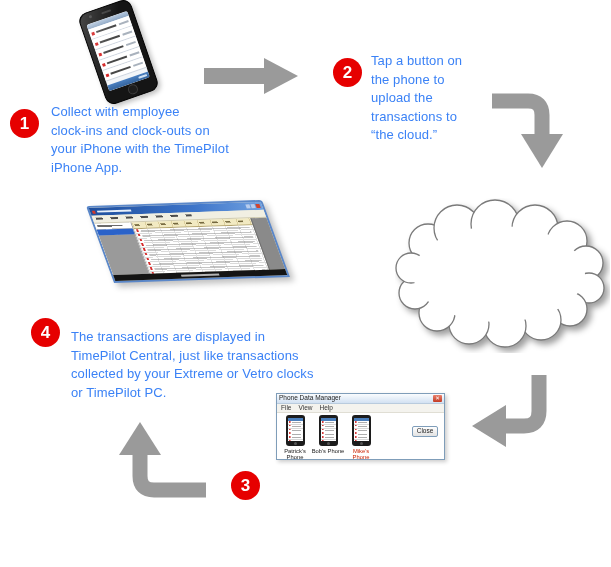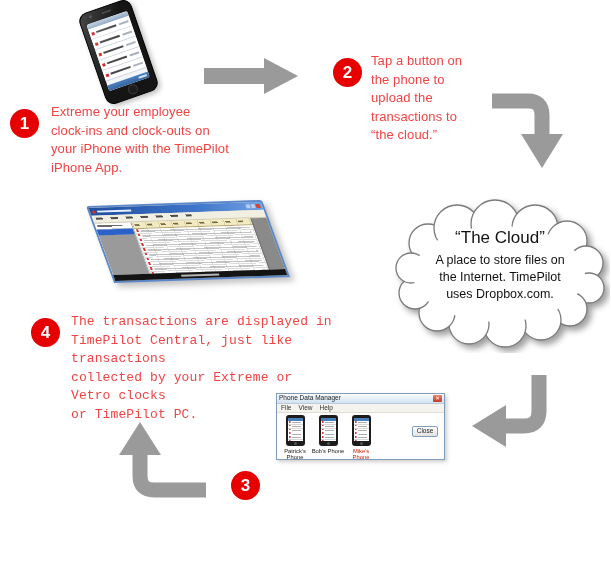--- a/index.html
+++ b/index.html
@@ -12,21 +12,21 @@
   .arrow-line{fill:none;stroke:#9a9a9a;stroke-width:15;}
   .arrow-head{fill:#9a9a9a;stroke:none;}
   
   .badge{
     position:absolute;width:29px;height:29px;border-radius:50%;
     background:#e60000;color:#fff;font-weight:700;font-size:17px;
     display:flex;align-items:center;justify-content:center;line-height:1;
   }
   .steptext{
     position:absolute;font-size:13px;line-height:18.5px;white-space:pre-line;
-    color:#ef4444;letter-spacing:.1px;
+    color:#3b82f6;letter-spacing:.1px;
   }
   
   .cloud-svg{position:absolute;left:395px;top:198px;}
   .cloud-bump{fill:#fff;stroke:#7a7a7a;stroke-width:1.3;}
   .cloud-core{fill:#fff;stroke:none;}
   .cloud-text{position:absolute;left:412px;top:228px;width:176px;text-align:center;}
   .cloud-title{font-size:17px;margin:0 0 4px 0;color:#111;}
   .cloud-desc{font-size:12.5px;line-height:17px;white-space:pre-line;color:#111;}
   
   .iphone-wrap{position:absolute;left:70px;top:0;width:100px;height:104px;}
@@ -186,21 +186,21 @@
           </div>
         <div class="scr-bbar">
             <span></span>
           </div>
       </div>
       <span class="home"></span>
     </div>
   </div>
 
   <div class="badge" style="left:10px;top:109px;">1</div>
-  <div class="steptext" style="left:51px;top:103px;width:200px;">Extreme your employee
+  <div class="steptext" style="left:51px;top:103px;width:200px;">Collect with employee
 clock-ins and clock-outs on
 your iPhone with the TimePilot
 iPhone App.</div>
 
   <div class="badge" style="left:333px;top:58px;">2</div>
   <div class="steptext" style="left:371px;top:52px;width:120px;">Tap a button on
 the phone to
 upload the
 transactions to
 “the cloud.”</div>
@@ -245,29 +245,23 @@
       <circle class="cloud-bump" cx="175" cy="111" r="17"></circle>
       <circle class="cloud-bump" cx="146" cy="122" r="20"></circle>
       <circle class="cloud-bump" cx="110" cy="128" r="21"></circle>
       <circle class="cloud-bump" cx="74" cy="126" r="20"></circle>
       <circle class="cloud-bump" cx="42" cy="115" r="18"></circle>
       <circle class="cloud-bump" cx="20" cy="95" r="16"></circle>
       <circle class="cloud-bump" cx="16" cy="70" r="15"></circle>
       <ellipse class="cloud-core" cx="104" cy="76" rx="86" ry="48"></ellipse>
     </g>
   </svg>
-  <div class="cloud-text">
-    <div class="cloud-title">“The Cloud”</div>
-    <div class="cloud-desc">A place to store files on
-the Internet. TimePilot
-uses Dropbox.com.</div>
-  </div>
 
   <div class="badge" style="left:31px;top:318px;">4</div>
-  <div class="steptext" style="left:71px;top:313px;width:262px;font-family:Liberation Mono, monospace;">The transactions are displayed in
+  <div class="steptext" style="left:71px;top:328px;width:262px;">The transactions are displayed in
 TimePilot Central, just like transactions
 collected by your Extreme or Vetro clocks
 or TimePilot PC.</div>
 
   <div class="pdm">
     <div class="pdm-titlebar">
       <span class="pdm-title">Phone Data Manager</span>
       <span class="pdm-x">✕</span>
     </div>
     <div class="pdm-menubar">

